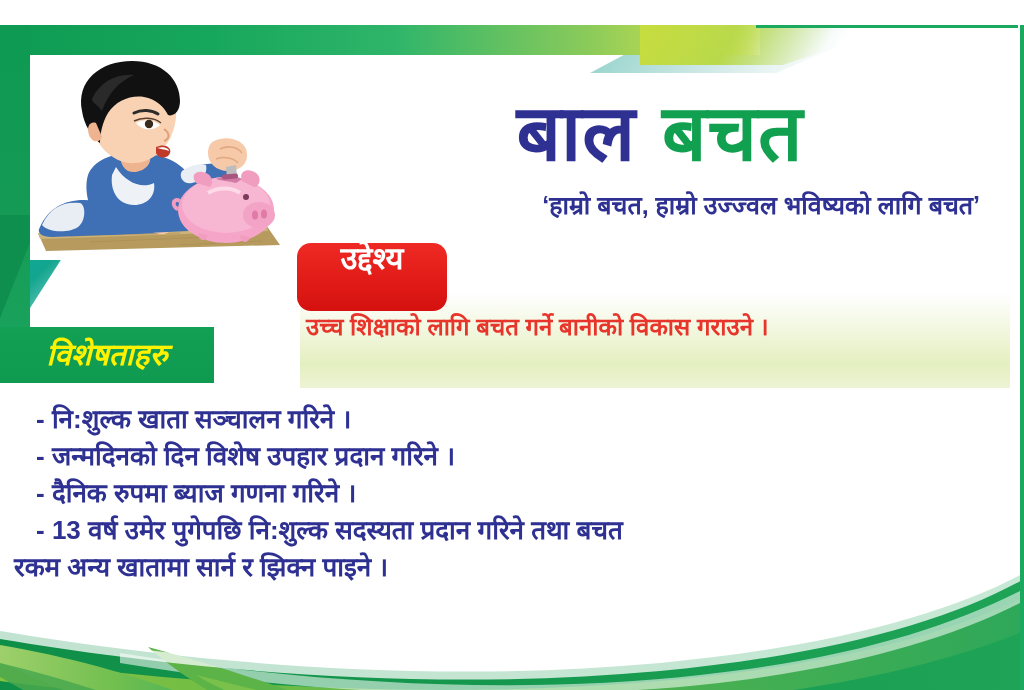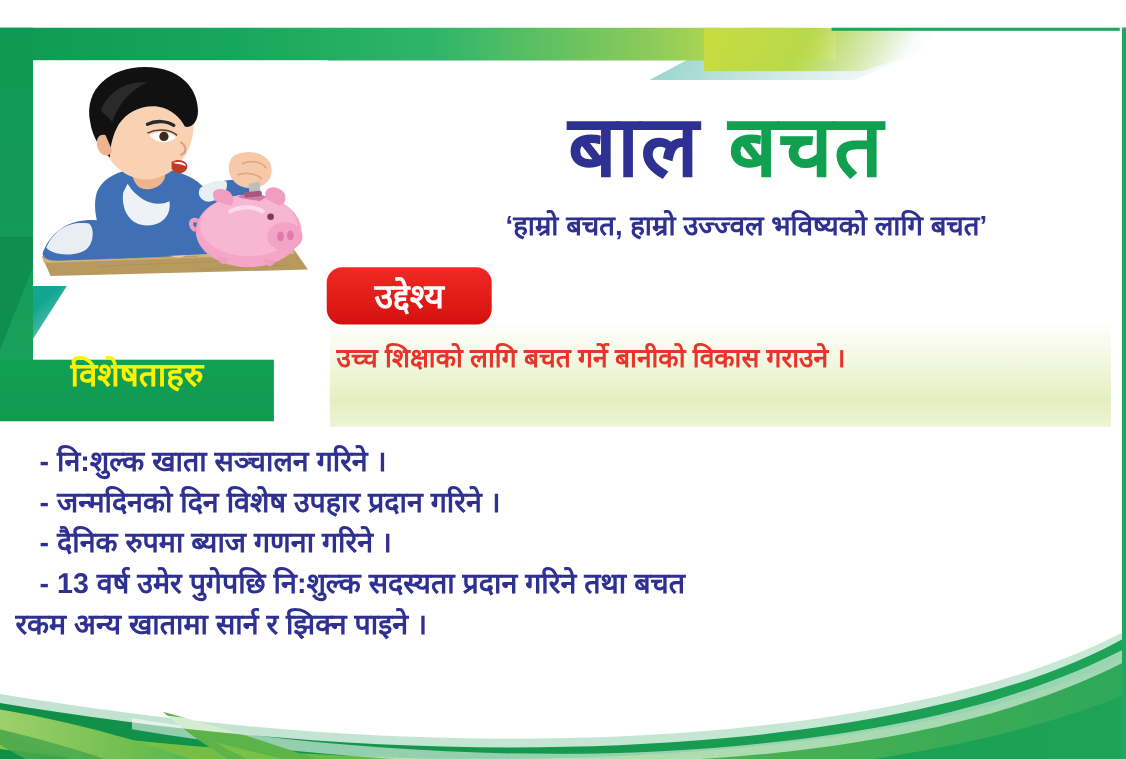--- a/index.html
+++ b/index.html
@@ -124,77 +124,79 @@
   }
   .title-word-2 {
     font-size: 78px;
     font-weight: bold;
     color: #10a04f;
     letter-spacing: 1px;
     margin-left: 26px;
   }
   .tagline {
     position: absolute;
-    left: 346px; top: 162px;
+    left: 315px; top: 162px;
     width: 665px;
-    text-align: center;
+    text-align: right;
     font-size: 25px;
     font-weight: bold;
     color: #2e3192;
     z-index: 4;
     white-space: nowrap;
   }
 
   
   .objective-bg {
     position: absolute;
     left: 300px; top: 268px;
     width: 710px; height: 95px;
     background: linear-gradient(180deg, #ffffff 0%, #f3f8e2 35%, #e4efc0 75%, #edf4d4 100%);
     z-index: 3;
   }
   .objective-badge {
     position: absolute;
     left: 297px; top: 218px;
-    width: 150px; height: 52px;
+    width: 150px; height: 68px;
     background: linear-gradient(180deg, #ef2a25 0%, #e01b17 60%, #d4110f 100%);
     border-radius: 14px;
+    z-index: 5;
+    display: flex;
+    align-items: flex-start;
+    justify-content: center;
+  }
+  .objective-badge-label {
+    color: #ffffff;
+    font-size: 31px;
+    font-weight: bold;
+    line-height: 1;
+  }
+  .objective-lines {
+    position: absolute;
+    left: 310px; top: 286px;
+    width: 700px;
+    z-index: 5;
+    color: #e8352c;
+    font-size: 24px;
+    font-weight: bold;
+    line-height: 1.3;
+  }
+  .objective-lines .ln { white-space: nowrap; }
+  .objective-lines .ln2 { margin-left: -4px; }
+
+  
+  .features-band {
+    position: absolute;
+    left: 0; top: 302px;
+    width: 214px; height: 56px;
+    background: linear-gradient(180deg, #12a054 0%, #0f9a50 100%);
     z-index: 5;
     display: flex;
     align-items: center;
     justify-content: center;
-  }
-  .objective-badge-label {
-    color: #ffffff;
-    font-size: 31px;
-    font-weight: bold;
-    line-height: 1;
-  }
-  .objective-lines {
-    position: absolute;
-    left: 310px; top: 286px;
-    width: 700px;
-    z-index: 5;
-    color: #e8352c;
-    font-size: 24px;
-    font-weight: bold;
-    line-height: 1.3;
-  }
-  .objective-lines .ln { white-space: nowrap; }
-  .objective-lines .ln2 { margin-left: -4px; }
-
-  
-  .features-band {
-    position: absolute;
-    left: 0; top: 302px;
-    width: 249px; height: 56px;
-    background: linear-gradient(180deg, #12a054 0%, #0f9a50 100%);
-    z-index: 5;
-    display: flex;
-    justify-content: center;
+    font-style: italic;
   }
   .features-band-label {
     color: #fff200;
     font-size: 30px;
     font-weight: bold;
     line-height: 1;
   }
 
   
   .features-list {

